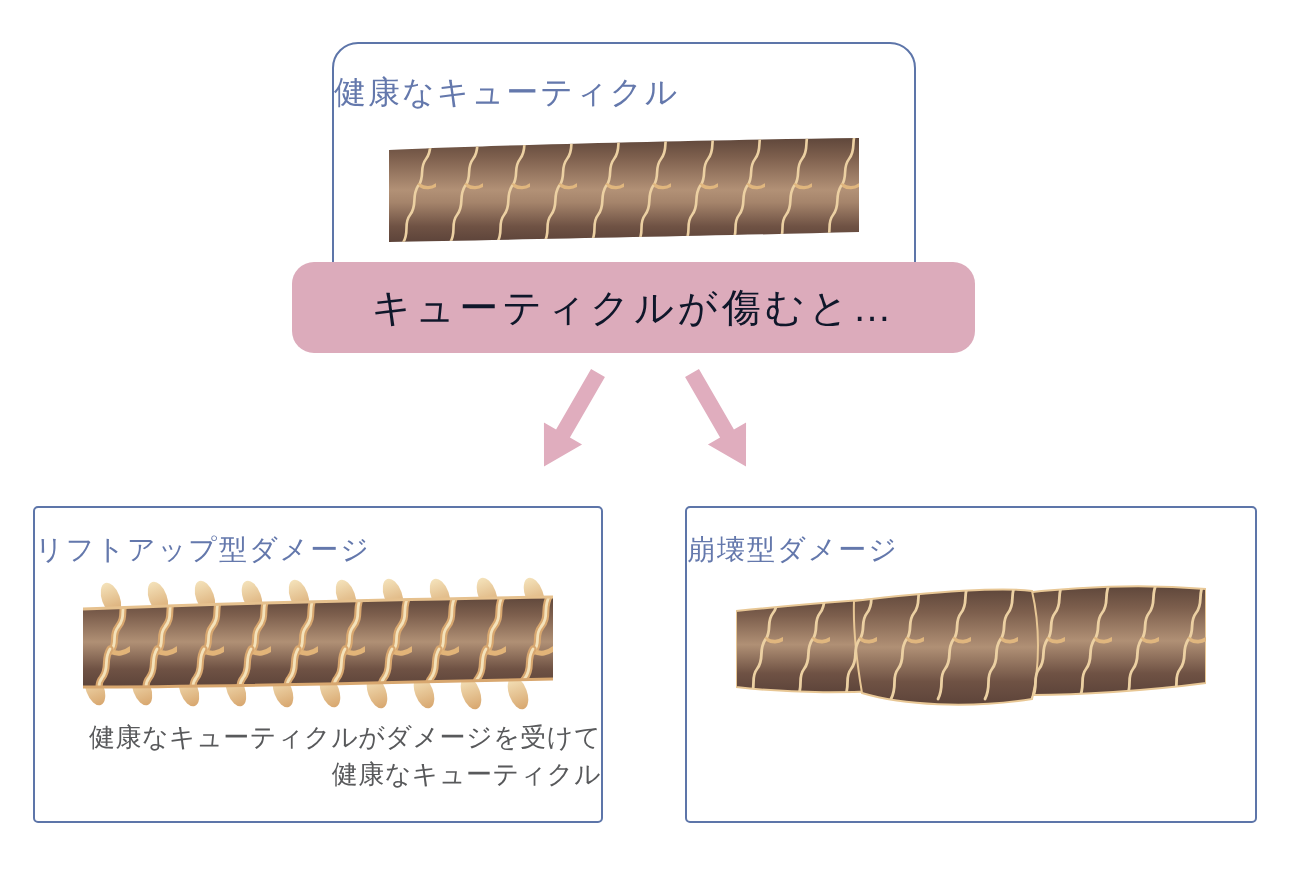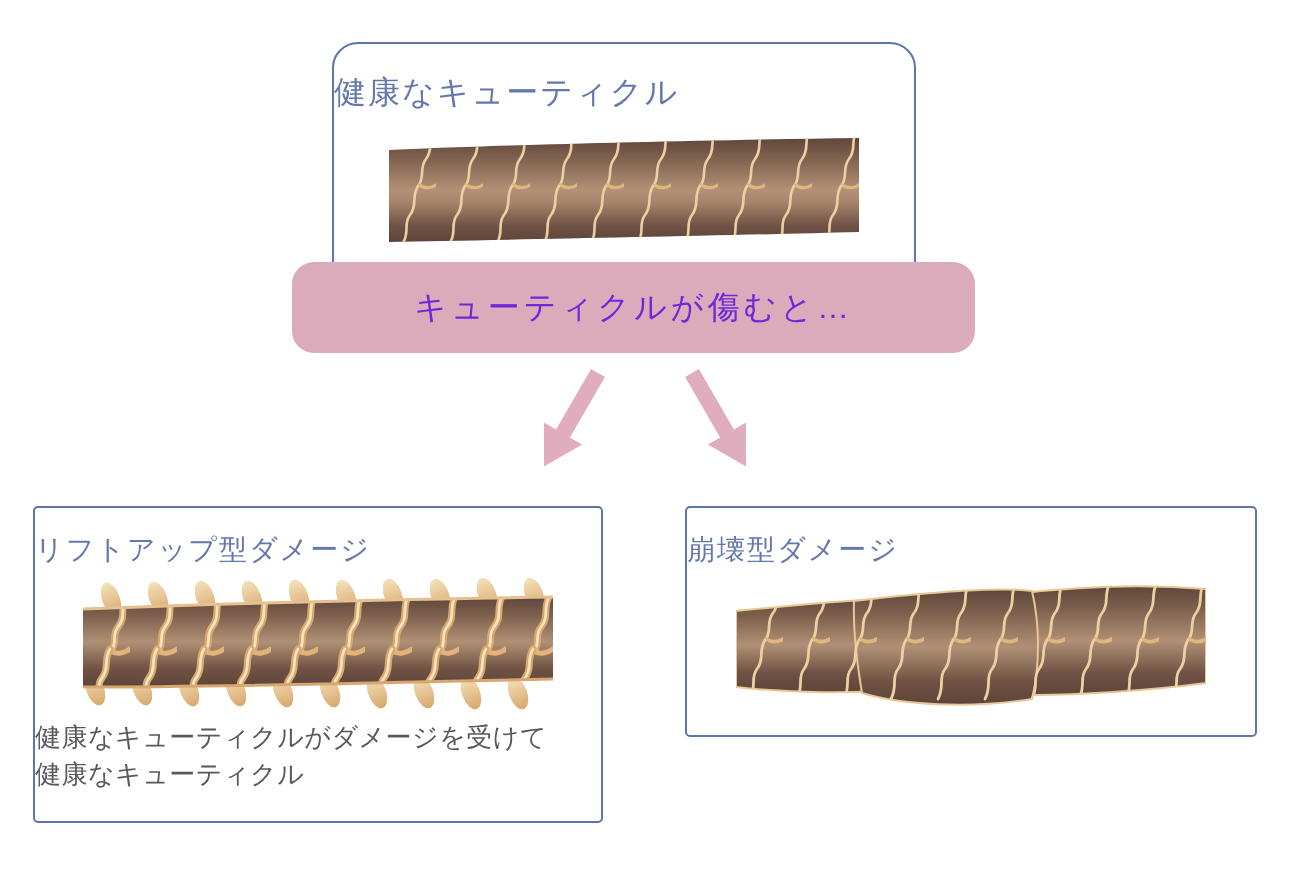--- a/index.html
+++ b/index.html
@@ -6,39 +6,39 @@
   .canvas {
     position:relative; width:1290px; height:880px; background:#ffffff;
     font-family:"Liberation Sans", sans-serif; overflow:hidden;
   }
   .box {
     position:absolute; border:2.5px solid #5d75a9; border-radius:5px;
     background:#ffffff; box-sizing:border-box; z-index:1;
   }
   .top-box { left:332px; top:42px; width:584px; height:260px; border-radius:26px; }
   .left-box { left:33px; top:506px; width:570px; height:317px; }
-  .right-box { left:685px; top:506px; width:572px; height:231px; }
+  .right-box { left:685px; top:506px; width:572px; height:317px; }
   .box-title {
     margin:0; text-align:left; color:#6478ac; font-weight:500;
     letter-spacing:2px;
   }
   .top-box .box-title { margin-top:27px; font-size:32px; }
   .bottom-title { margin-top:23px; font-size:28px; }
   .illus { display:flex; justify-content:center; }
   .top-box .illus { margin-top:13px; }
   .bottom-box-illus { margin-top:6px; }
   .banner {
     position:absolute; left:292px; top:262px; width:683px; height:91px;
     background:#dcabbb; border-radius:22px; z-index:2;
     display:flex; align-items:center; justify-content:center;
   }
-  .banner-label { color:#6d28d9; font-size:32px; letter-spacing:4px; }
+  .banner-label { color:#0f172a; font-size:39px; letter-spacing:4px; }
   .arrows { position:absolute; left:470px; top:365px; z-index:1; }
   .desc {
-    margin-top:9px; text-align:left; color:#58595b;
+    margin-top:9px; text-align:right; color:#58595b;
     font-size:26px; line-height:37px; letter-spacing:0.5px;
   }
 </style>
 </head>
 <body>
 
 <div class="canvas">
 
   <section class="box top-box">
     <h2 class="box-title">健康なキューティクル</h2>

